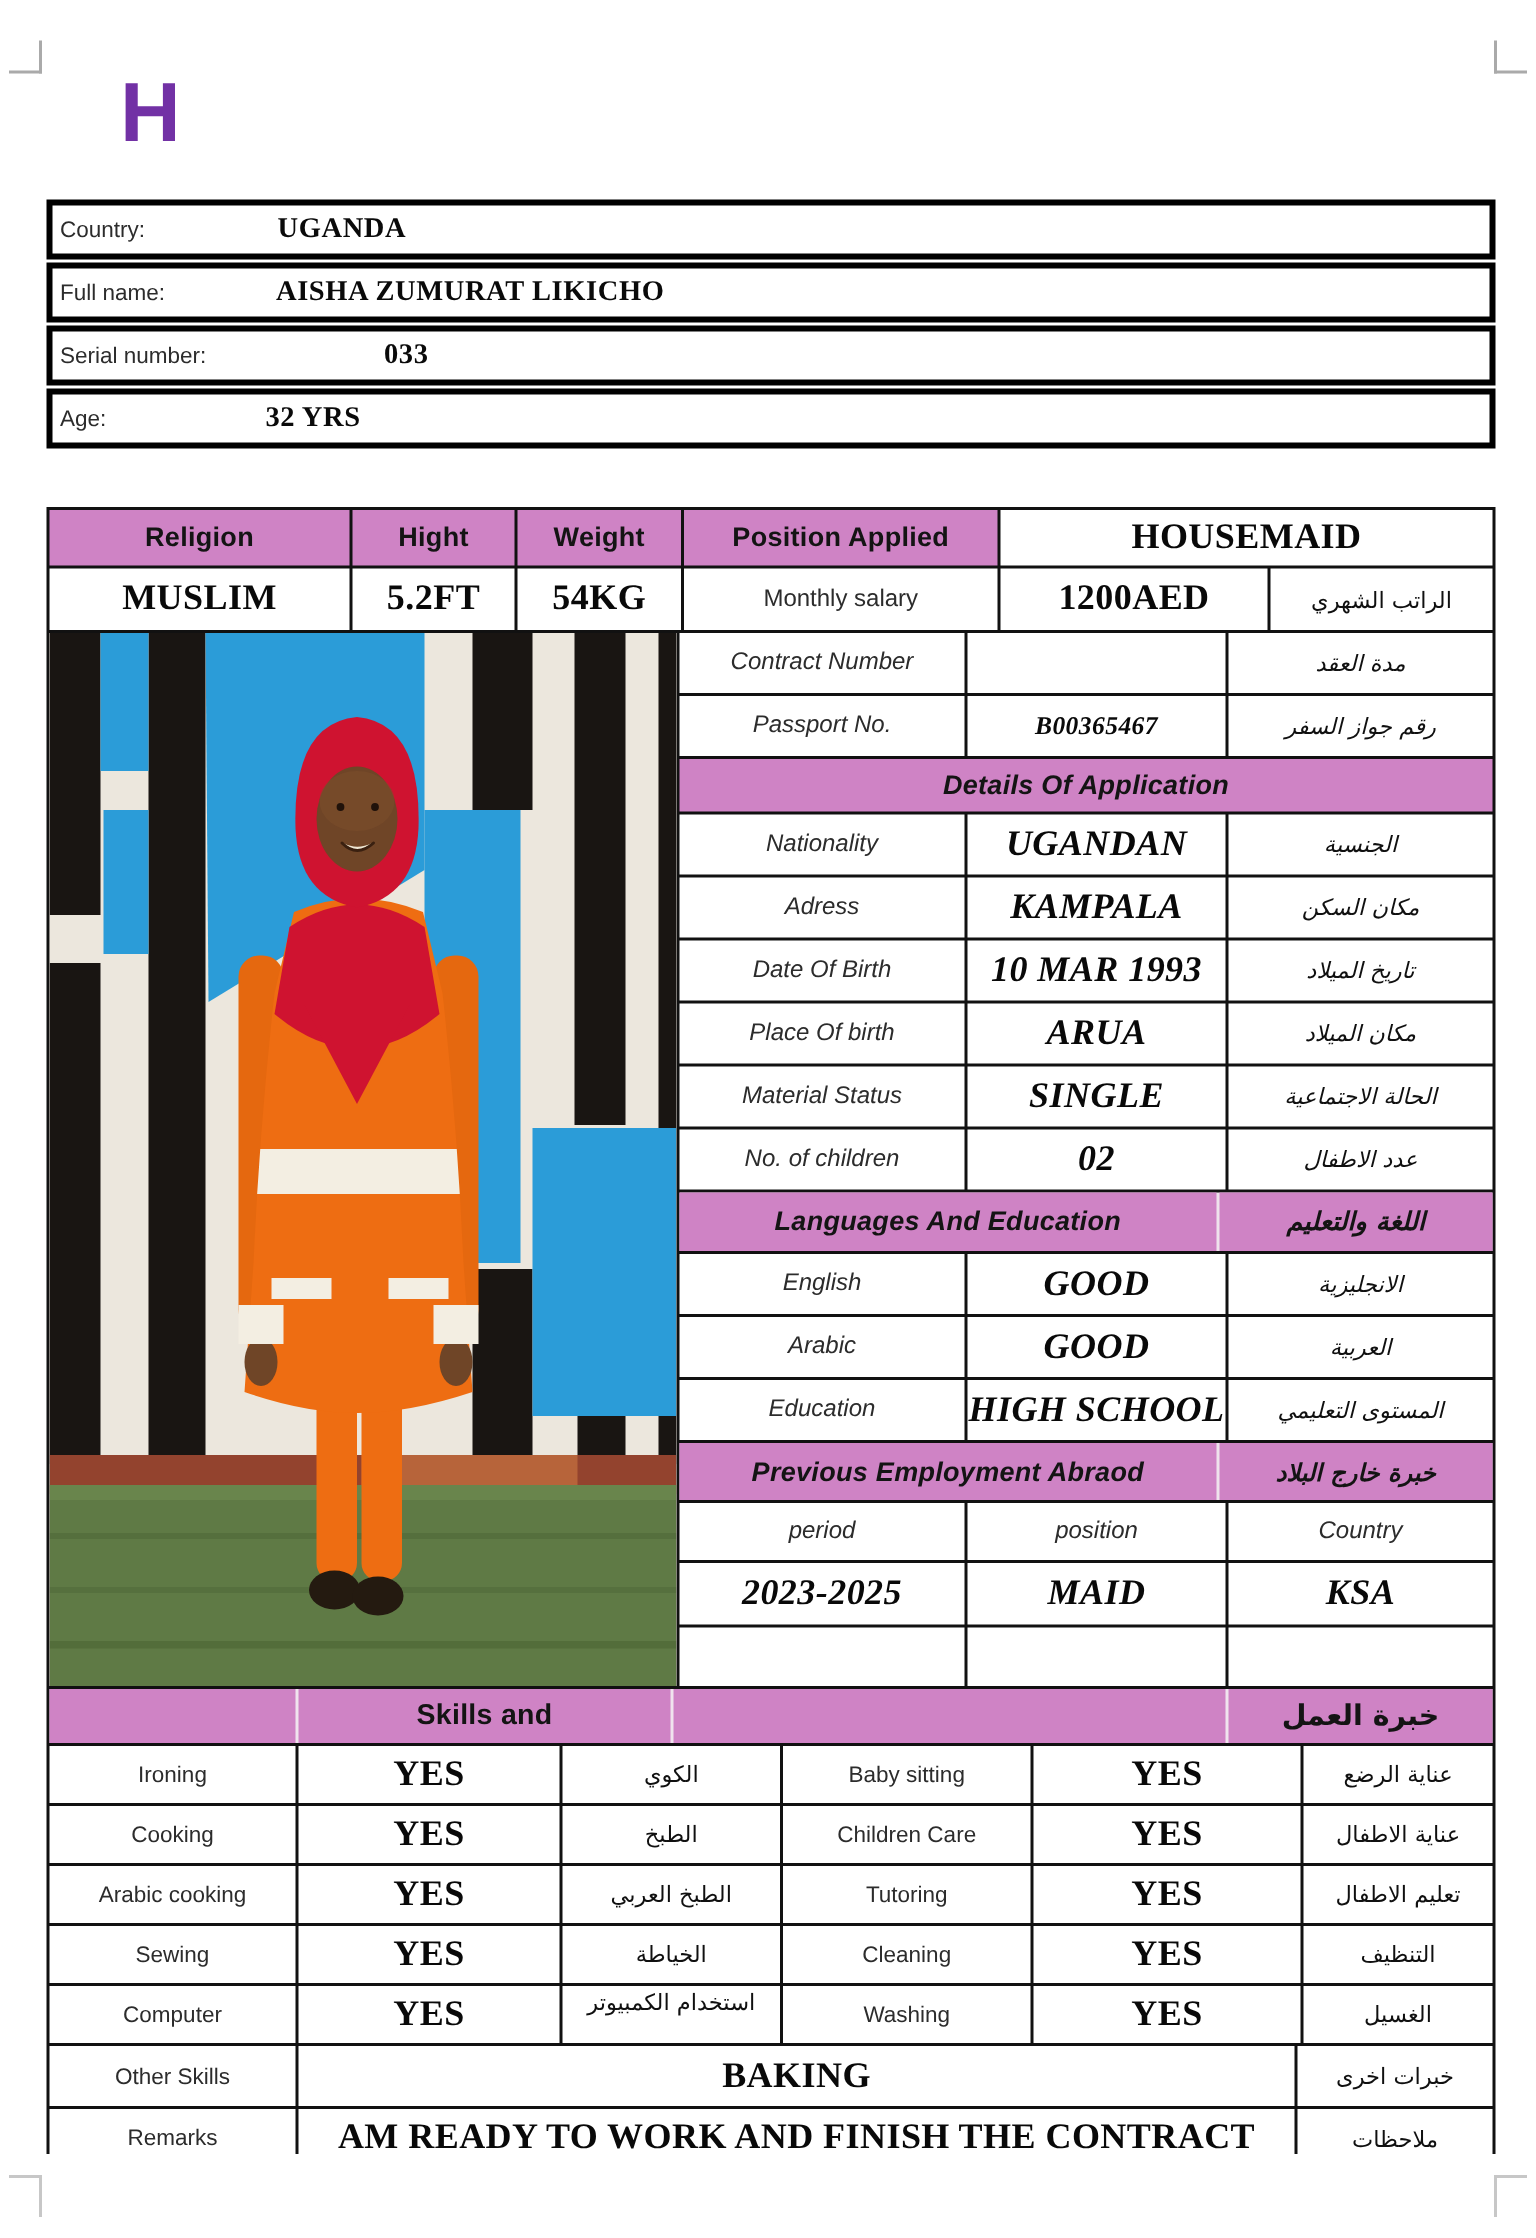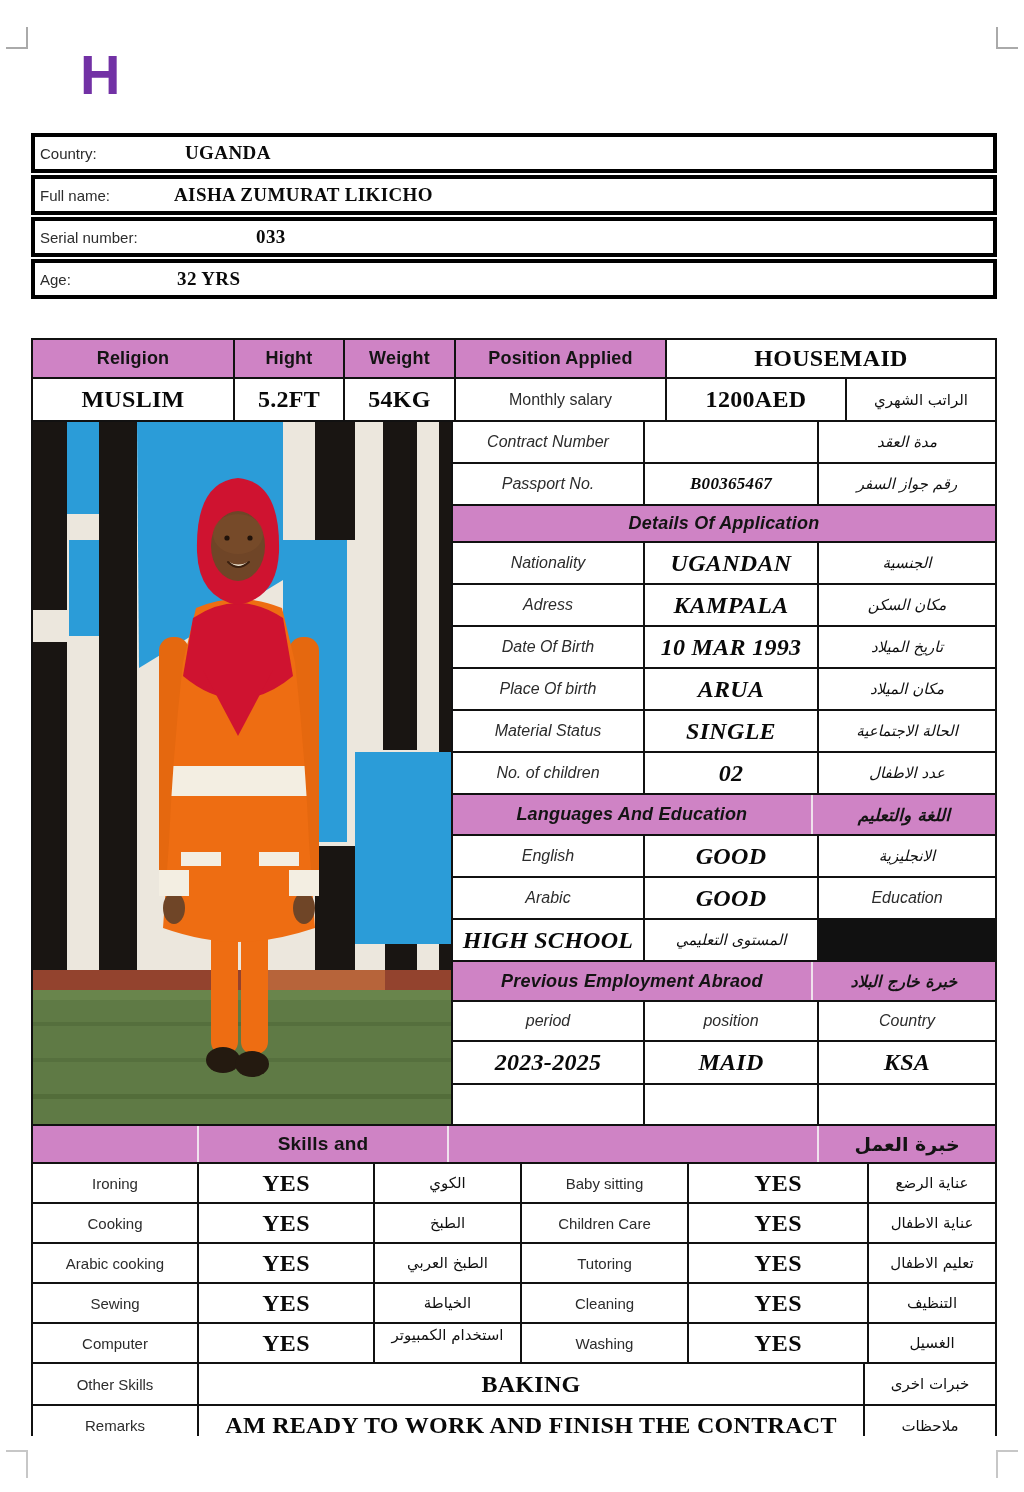--- a/index.html
+++ b/index.html
@@ -20,21 +20,21 @@
   .logo{position:absolute;top:42px;left:80px;font-size:56px;font-weight:600;color:#7231a5;
         font-family:"Liberation Sans",sans-serif;}
 
   
   .top-table{position:absolute;top:133px;left:31px;width:966px;}
   .trow{position:relative;height:40px;border:4px solid #000000;margin-bottom:2px;background:#fff;
         display:flex;align-items:center;box-sizing:border-box;}
   .trow .tlabel{font-size:15px;color:var(--labelc);margin-left:5px;}
   .trow .tvalue{position:absolute;font-family:"Liberation Serif",serif;font-weight:bold;
         font-size:19px;color:#0a0a0a;letter-spacing:.4px;}
-  .off1{left:150px;} .off2{left:139px;} .off3{left:221px;} .off4{left:142px;}
+  .off1{left:150px;} .off2{left:149px;} .off3{left:221px;} .off4{left:142px;}
 
   
   .main{position:absolute;top:338px;left:31px;width:966px;background:#111;
         padding:2px;box-sizing:border-box;display:flex;flex-direction:column;gap:2px;}
   .grid{display:grid;gap:2px;}
   .cell{background:#fff;display:flex;align-items:center;justify-content:center;
         text-align:center;overflow:hidden;box-sizing:border-box;}
   .pink{background:var(--pink);}
   .head{font-weight:600;font-size:18px;color:#141414;letter-spacing:.2px;}
   .lbl{font-size:15px;color:var(--labelc);}
@@ -221,20 +221,21 @@
           <div class="enpart head">Languages And Education</div>
           <div class="arpart arb" style="font-size:17px;">اللغة والتعليم</div>
         </div>
 
         <div class="cell lbl16">English</div>
         <div class="cell val val18">GOOD</div>
         <div class="cell ar">الانجليزية</div>
 
         <div class="cell lbl16">Arabic</div>
         <div class="cell val val18">GOOD</div>
+        <div class="cell ar">العربية</div>
 
         <div class="cell lbl16">Education</div>
         <div class="cell val val18">HIGH SCHOOL</div>
         <div class="cell ar">المستوى التعليمي</div>
 
         <div class="subhead">
           <div class="enpart head">Previous Employment Abraod</div>
           <div class="arpart arb" style="font-size:16px;">خبرة خارج البلاد</div>
         </div>
 

